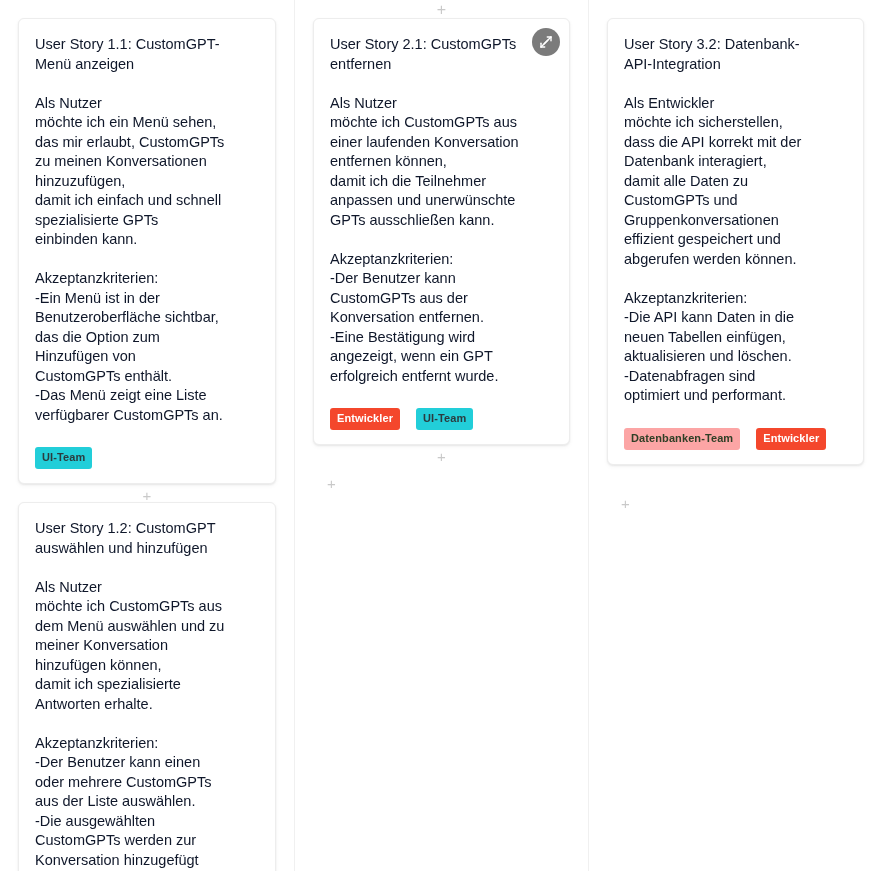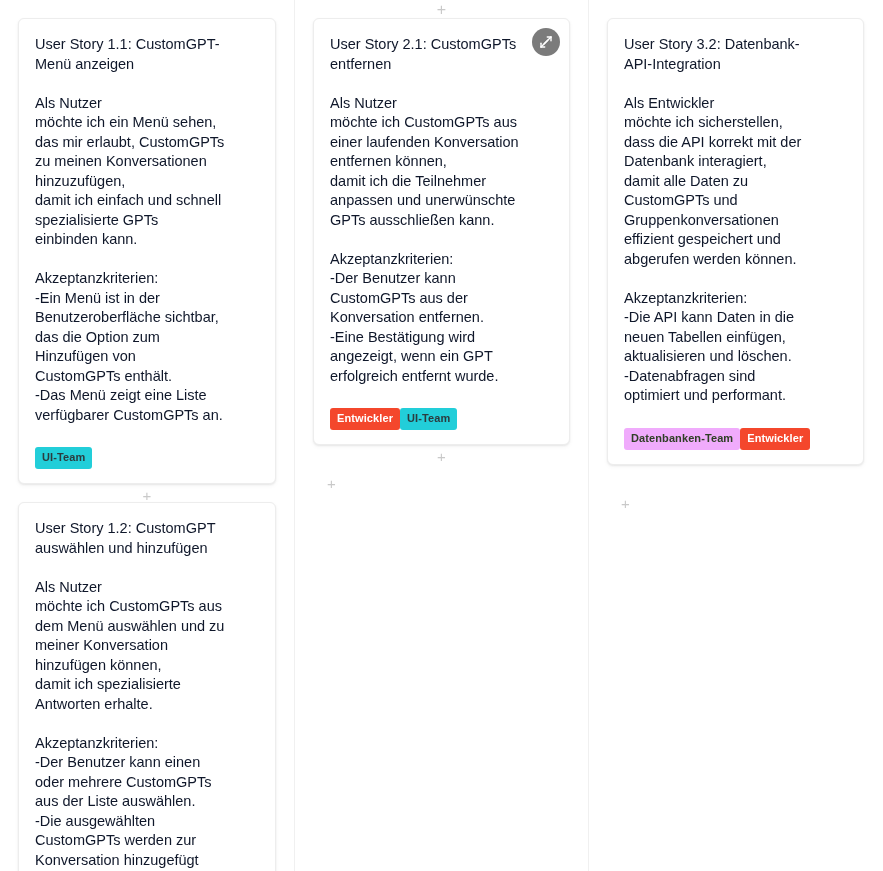--- a/index.html
+++ b/index.html
@@ -94,21 +94,21 @@
     cursor: pointer;
     border: none;
     padding: 0;
   }
   .expand-btn svg { display: block; }
 
   .labels {
     margin-top: 22px;
     display: flex;
     flex-wrap: wrap;
-    gap: 0;
+    gap: 16px;
   }
   .label {
     display: inline-block;
     font-size: 11px;
     line-height: 11px;
     font-weight: bold;
     padding: 5px 7px 6px 7px;
     border-radius: 3px;
     white-space: nowrap;
     letter-spacing: 0.1px;
@@ -231,21 +231,21 @@
         <div class="card-text card-title-pad">User Story 3.2: Datenbank-API-Integration
 
 Als Entwickler
 möchte ich sicherstellen, dass die API korrekt mit der Datenbank interagiert,
 damit alle Daten zu CustomGPTs und Gruppenkonversationen effizient gespeichert und abgerufen werden können.
 
 Akzeptanzkriterien:
 -Die API kann Daten in die neuen Tabellen einfügen, aktualisieren und löschen.
 -Datenabfragen sind optimiert und performant.</div>
         <div class="labels">
-          <span class="label" style="background:#f0abfc;color:#2f3f26;">Datenbanken-Team</span>
+          <span class="label" style="background:#fca5a5;color:#2f3f26;">Datenbanken-Team</span>
           <span class="label" style="background:#f4472c;color:#ffffff;">Entwickler</span>
         </div>
       </div>
 
       <div class="col-bottom-add" style="padding-top:14px;">+</div>
 
     </div>
   </div>
 
 </div>

